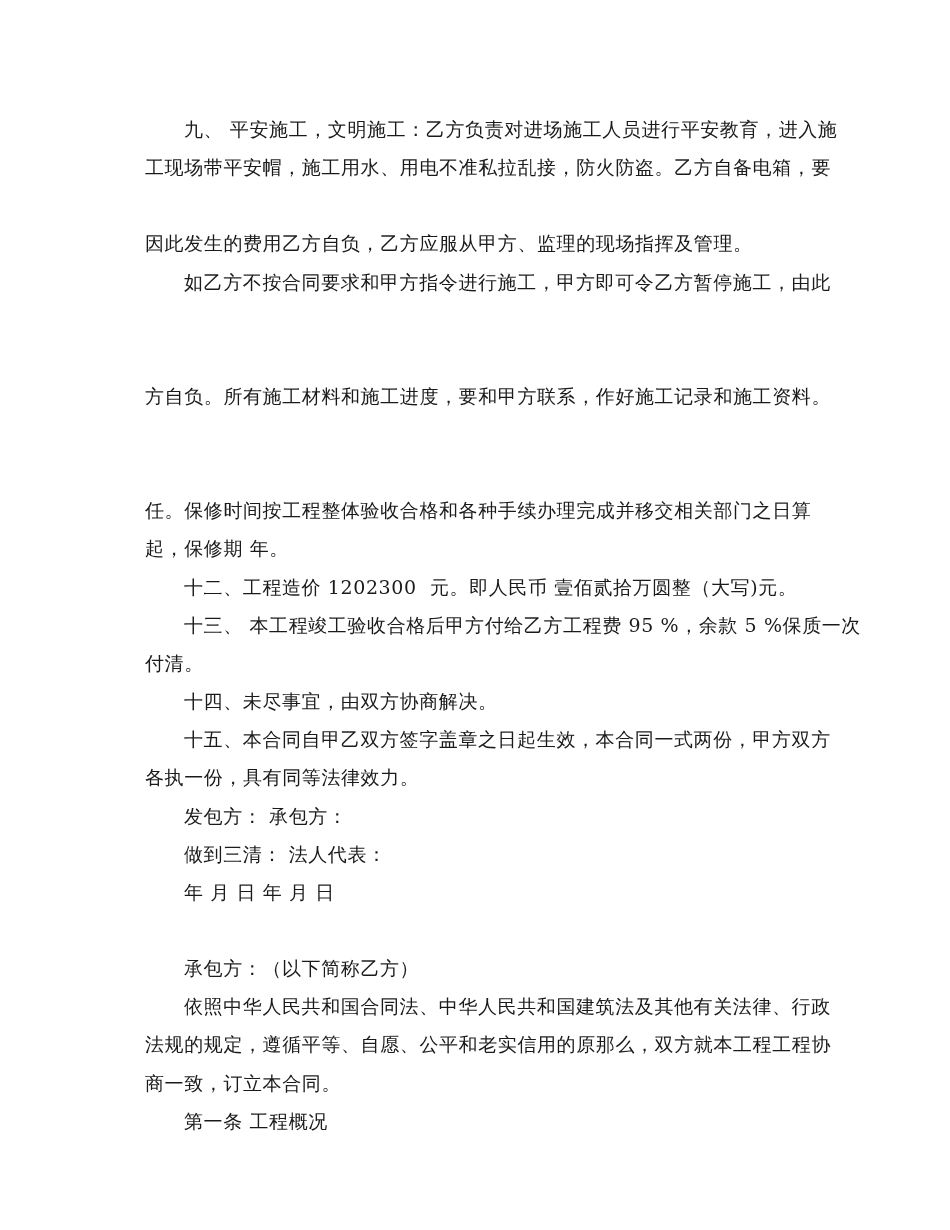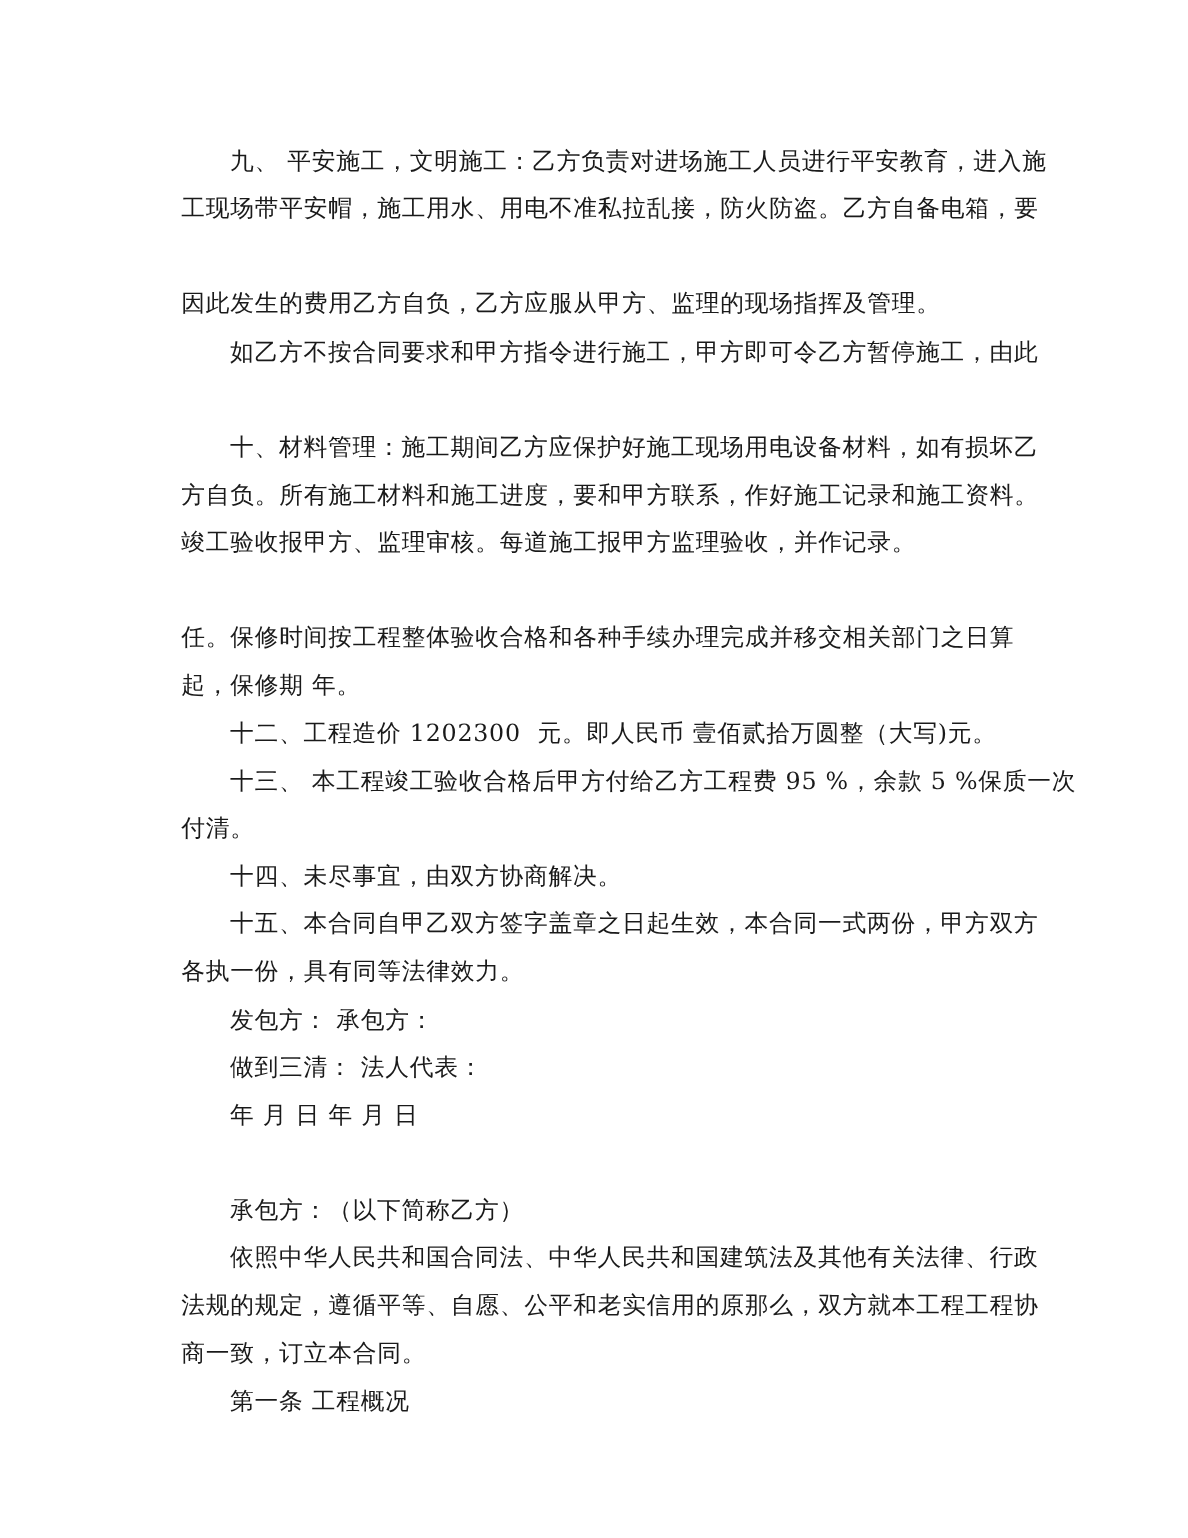--- a/index.html
+++ b/index.html
@@ -18,23 +18,21 @@
   .indent { left: 184px; }
 </style>
 </head>
 <body>
 
 <div class="page">
   <div class="line indent" style="top:118px">九、 平安施工，文明施工：乙方负责对进场施工人员进行平安教育，进入施</div>
   <div class="line" style="top:156px">工现场带平安帽，施工用水、用电不准私拉乱接，防火防盗。乙方自备电箱，要</div>
   <div class="line" style="top:232px">因此发生的费用乙方自负，乙方应服从甲方、监理的现场指挥及管理。</div>
   <div class="line indent" style="top:271px">如乙方不按合同要求和甲方指令进行施工，甲方即可令乙方暂停施工，由此</div>
-  <div class="line indent" style="top:347px">十、材料管理：施工期间乙方应保护好施工现场用电设备材料，如有损坏乙</div>
   <div class="line" style="top:385px">方自负。所有施工材料和施工进度，要和甲方联系，作好施工记录和施工资料。</div>
-  <div class="line" style="top:423px">竣工验收报甲方、监理审核。每道施工报甲方监理验收，并作记录。</div>
   <div class="line" style="top:499px">任。保修时间按工程整体验收合格和各种手续办理完成并移交相关部门之日算</div>
   <div class="line" style="top:537px">起，保修期 年。</div>
   <div class="line indent" style="top:576px">十二、工程造价 1202300  元。即人民币 壹佰贰拾万圆整（大写)元。</div>
   <div class="line indent" style="top:614px">十三、 本工程竣工验收合格后甲方付给乙方工程费 95 %，余款 5 %保质一次</div>
   <div class="line" style="top:652px">付清。</div>
   <div class="line indent" style="top:690px">十四、未尽事宜，由双方协商解决。</div>
   <div class="line indent" style="top:728px">十五、本合同自甲乙双方签字盖章之日起生效，本合同一式两份，甲方双方</div>
   <div class="line" style="top:766px">各执一份，具有同等法律效力。</div>
   <div class="line indent" style="top:805px">发包方： 承包方：</div>
   <div class="line indent" style="top:843px">做到三清： 法人代表：</div>

